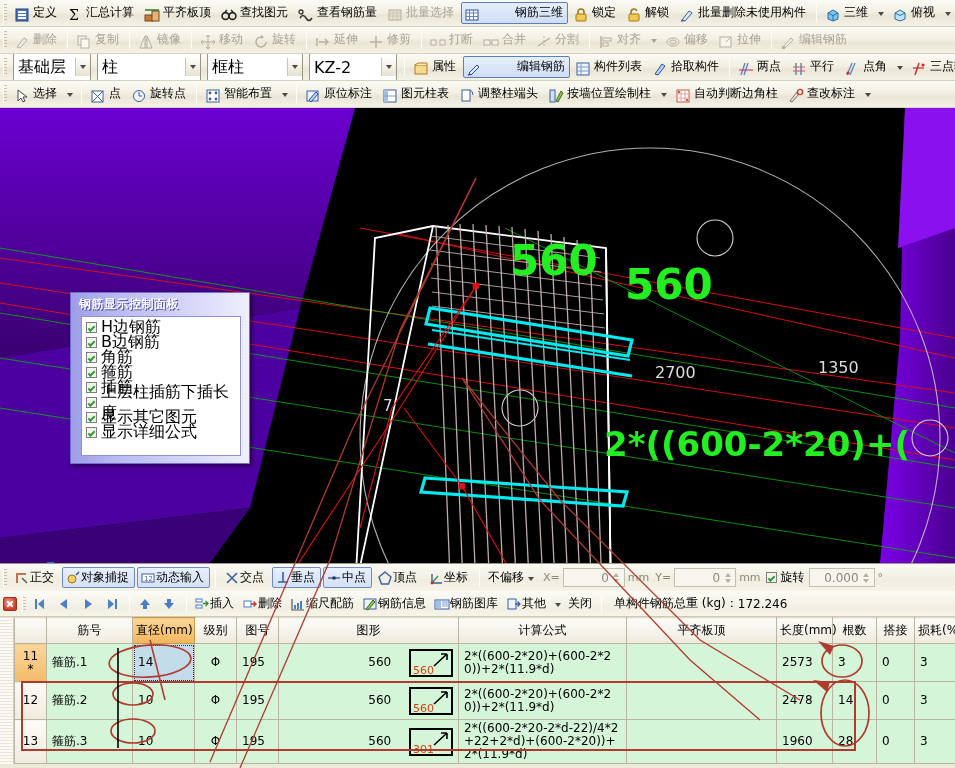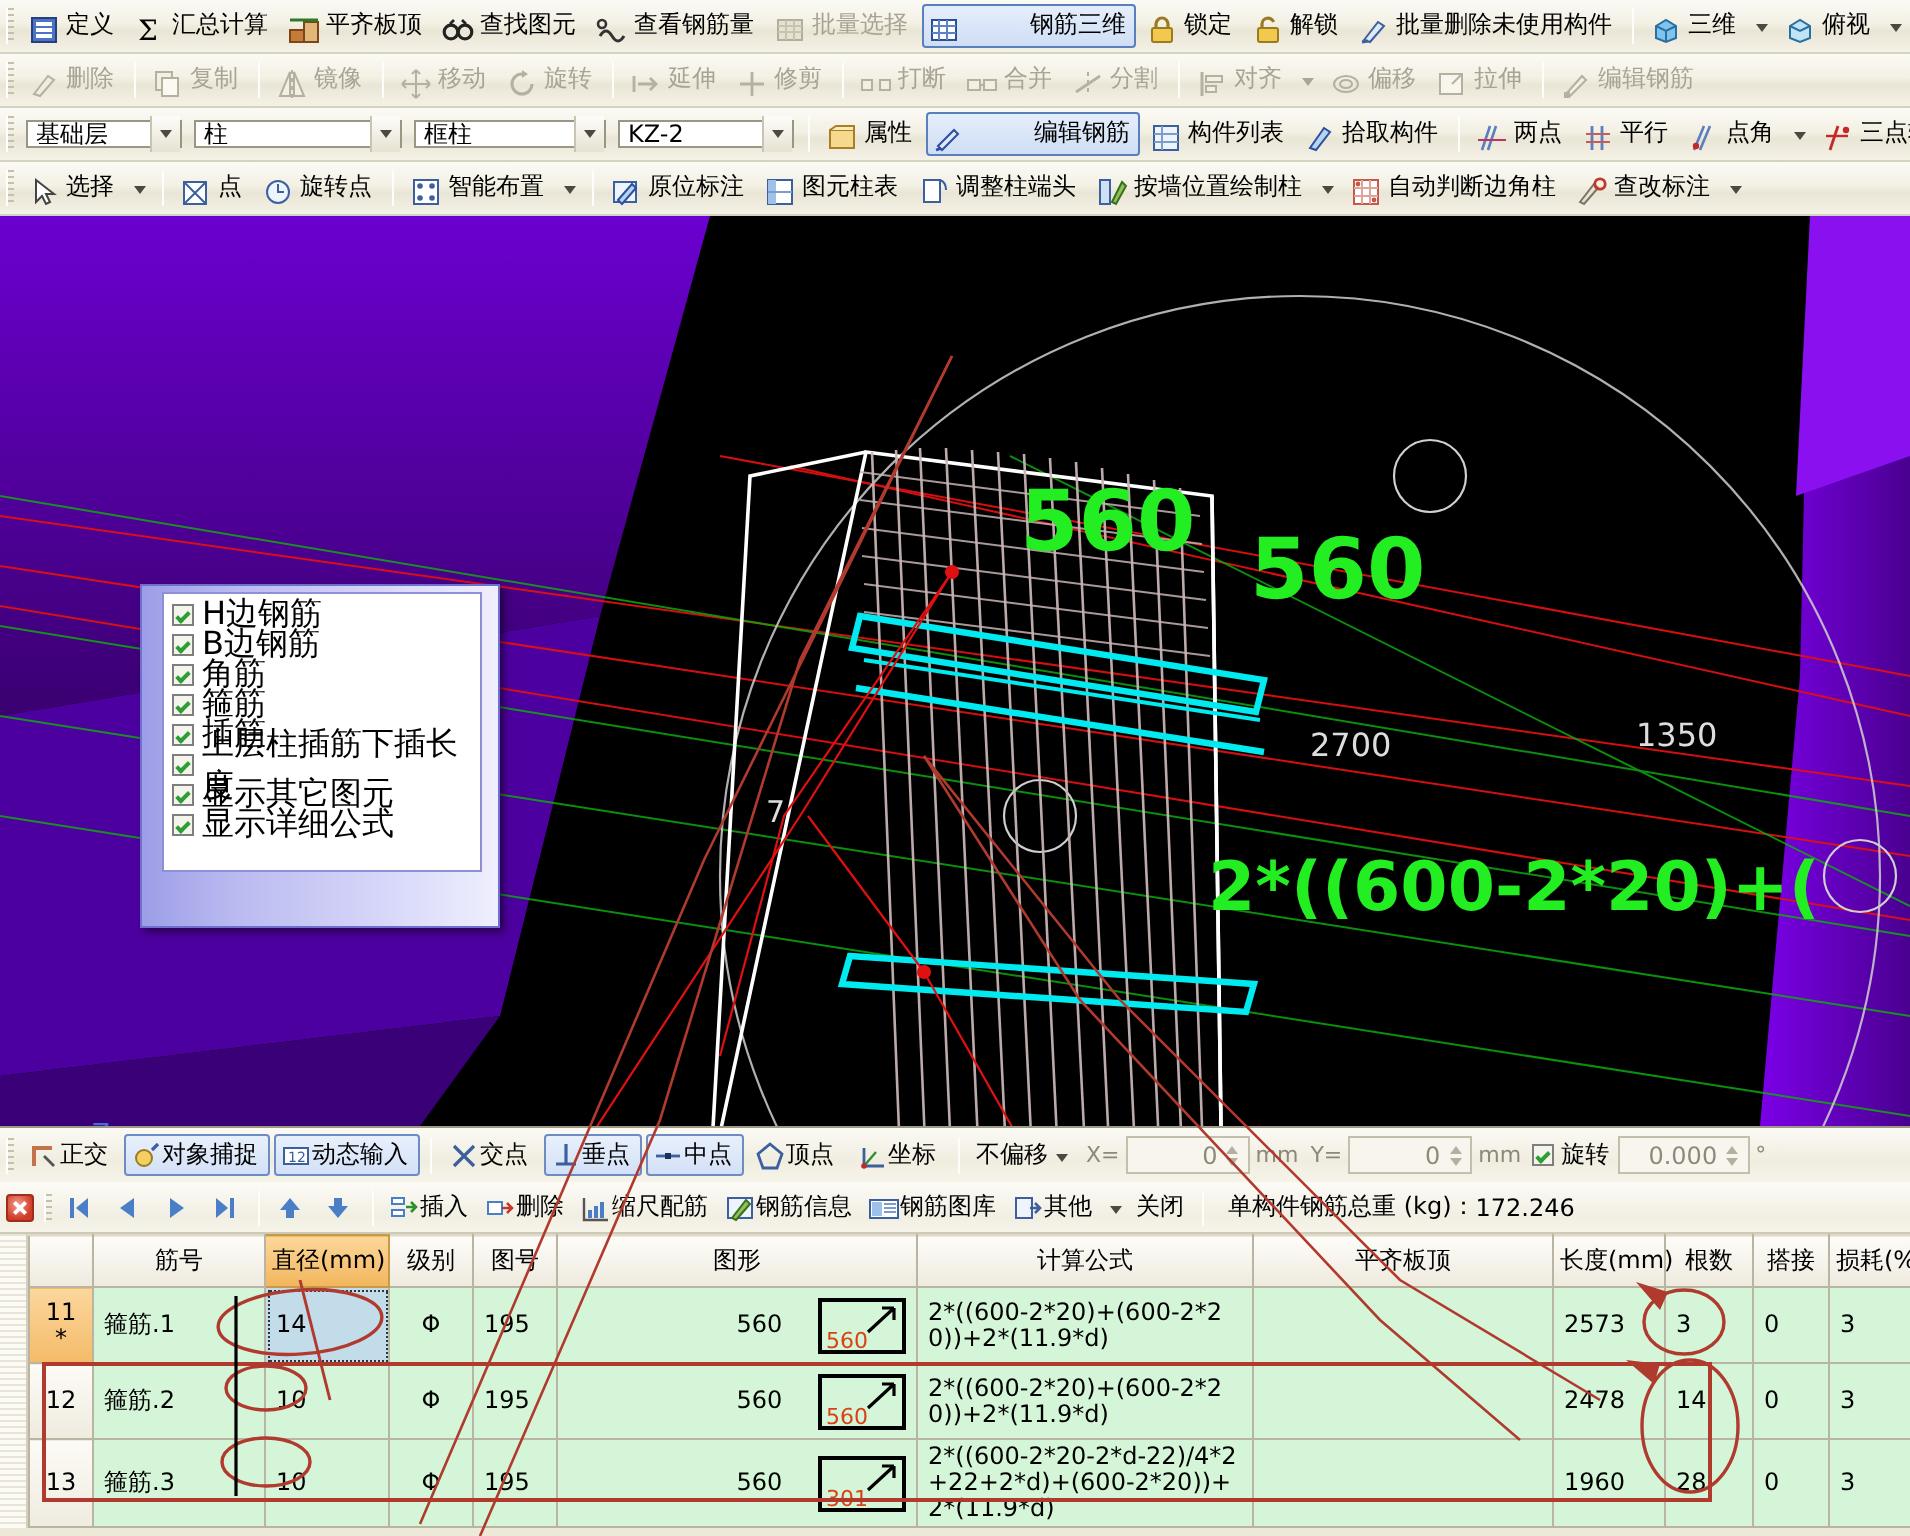--- a/index.html
+++ b/index.html
@@ -70,26 +70,26 @@
   }
   .caret.dim { border-top-color: #aaa496; }
 
   
   .ic { flex:0 0 auto; width: 16px; height: 16px; position: relative; display:inline-block; }
   .ic svg { display:block; }
 
   
   .combo {
     flex: 0 0 auto;
-    height: 14px;
+    height: 28px;
     border: 1px solid #9a9684;
     background: #fff;
     display: inline-flex;
     align-items: center;
-    font-size: 12px;
+    font-size: 16px;
     padding-left: 4px;
     margin: 16px 3px;
     position: relative;
   }
   .combo .cv { flex: 1 1 auto; color: #000; }
   .combo .cbtn {
     width: 15px; height: 18px; margin: 0 0 0 2px;
     background: linear-gradient(to bottom,#fdfdfa,#e6e2d2);
     border-left: 1px solid #cac5b2;
     display: flex; align-items: center; justify-content: center;
@@ -909,20 +909,21 @@
       <text x="46" y="463" fill="#3d6fe0" font-size="13" font-family="DejaVu Sans, sans-serif">Z</text>
     </svg>
 
     <div class="vp-text" style="position:absolute;left:510px;top:128px;font-size:42px;color:#22ee22;font-weight:bold;">560</div>
     <div class="vp-text" style="position:absolute;left:625px;top:152px;font-size:42px;color:#22ee22;font-weight:bold;">560</div>
     <div class="vp-text" style="position:absolute;left:655px;top:255px;font-size:16px;color:#dddddd;">2700</div>
     <div class="vp-text" style="position:absolute;left:818px;top:250px;font-size:16px;color:#dddddd;">1350</div>
     <div class="vp-text" style="position:absolute;left:604px;top:316px;font-size:34px;color:#22ee22;font-weight:bold;white-space:nowrap;">2*((600-2*20)+(</div>
 
     <div id="rebarPanel">
+      <div class="rp-title">钢筋显示控制面板</div>
       <div class="rp-body">
         <div class="rp-row">
           <span class="cbx"></span>
           <span>H边钢筋</span>
         </div>
         <div class="rp-row">
           <span class="cbx"></span>
           <span>B边钢筋</span>
         </div>
         <div class="rp-row">

